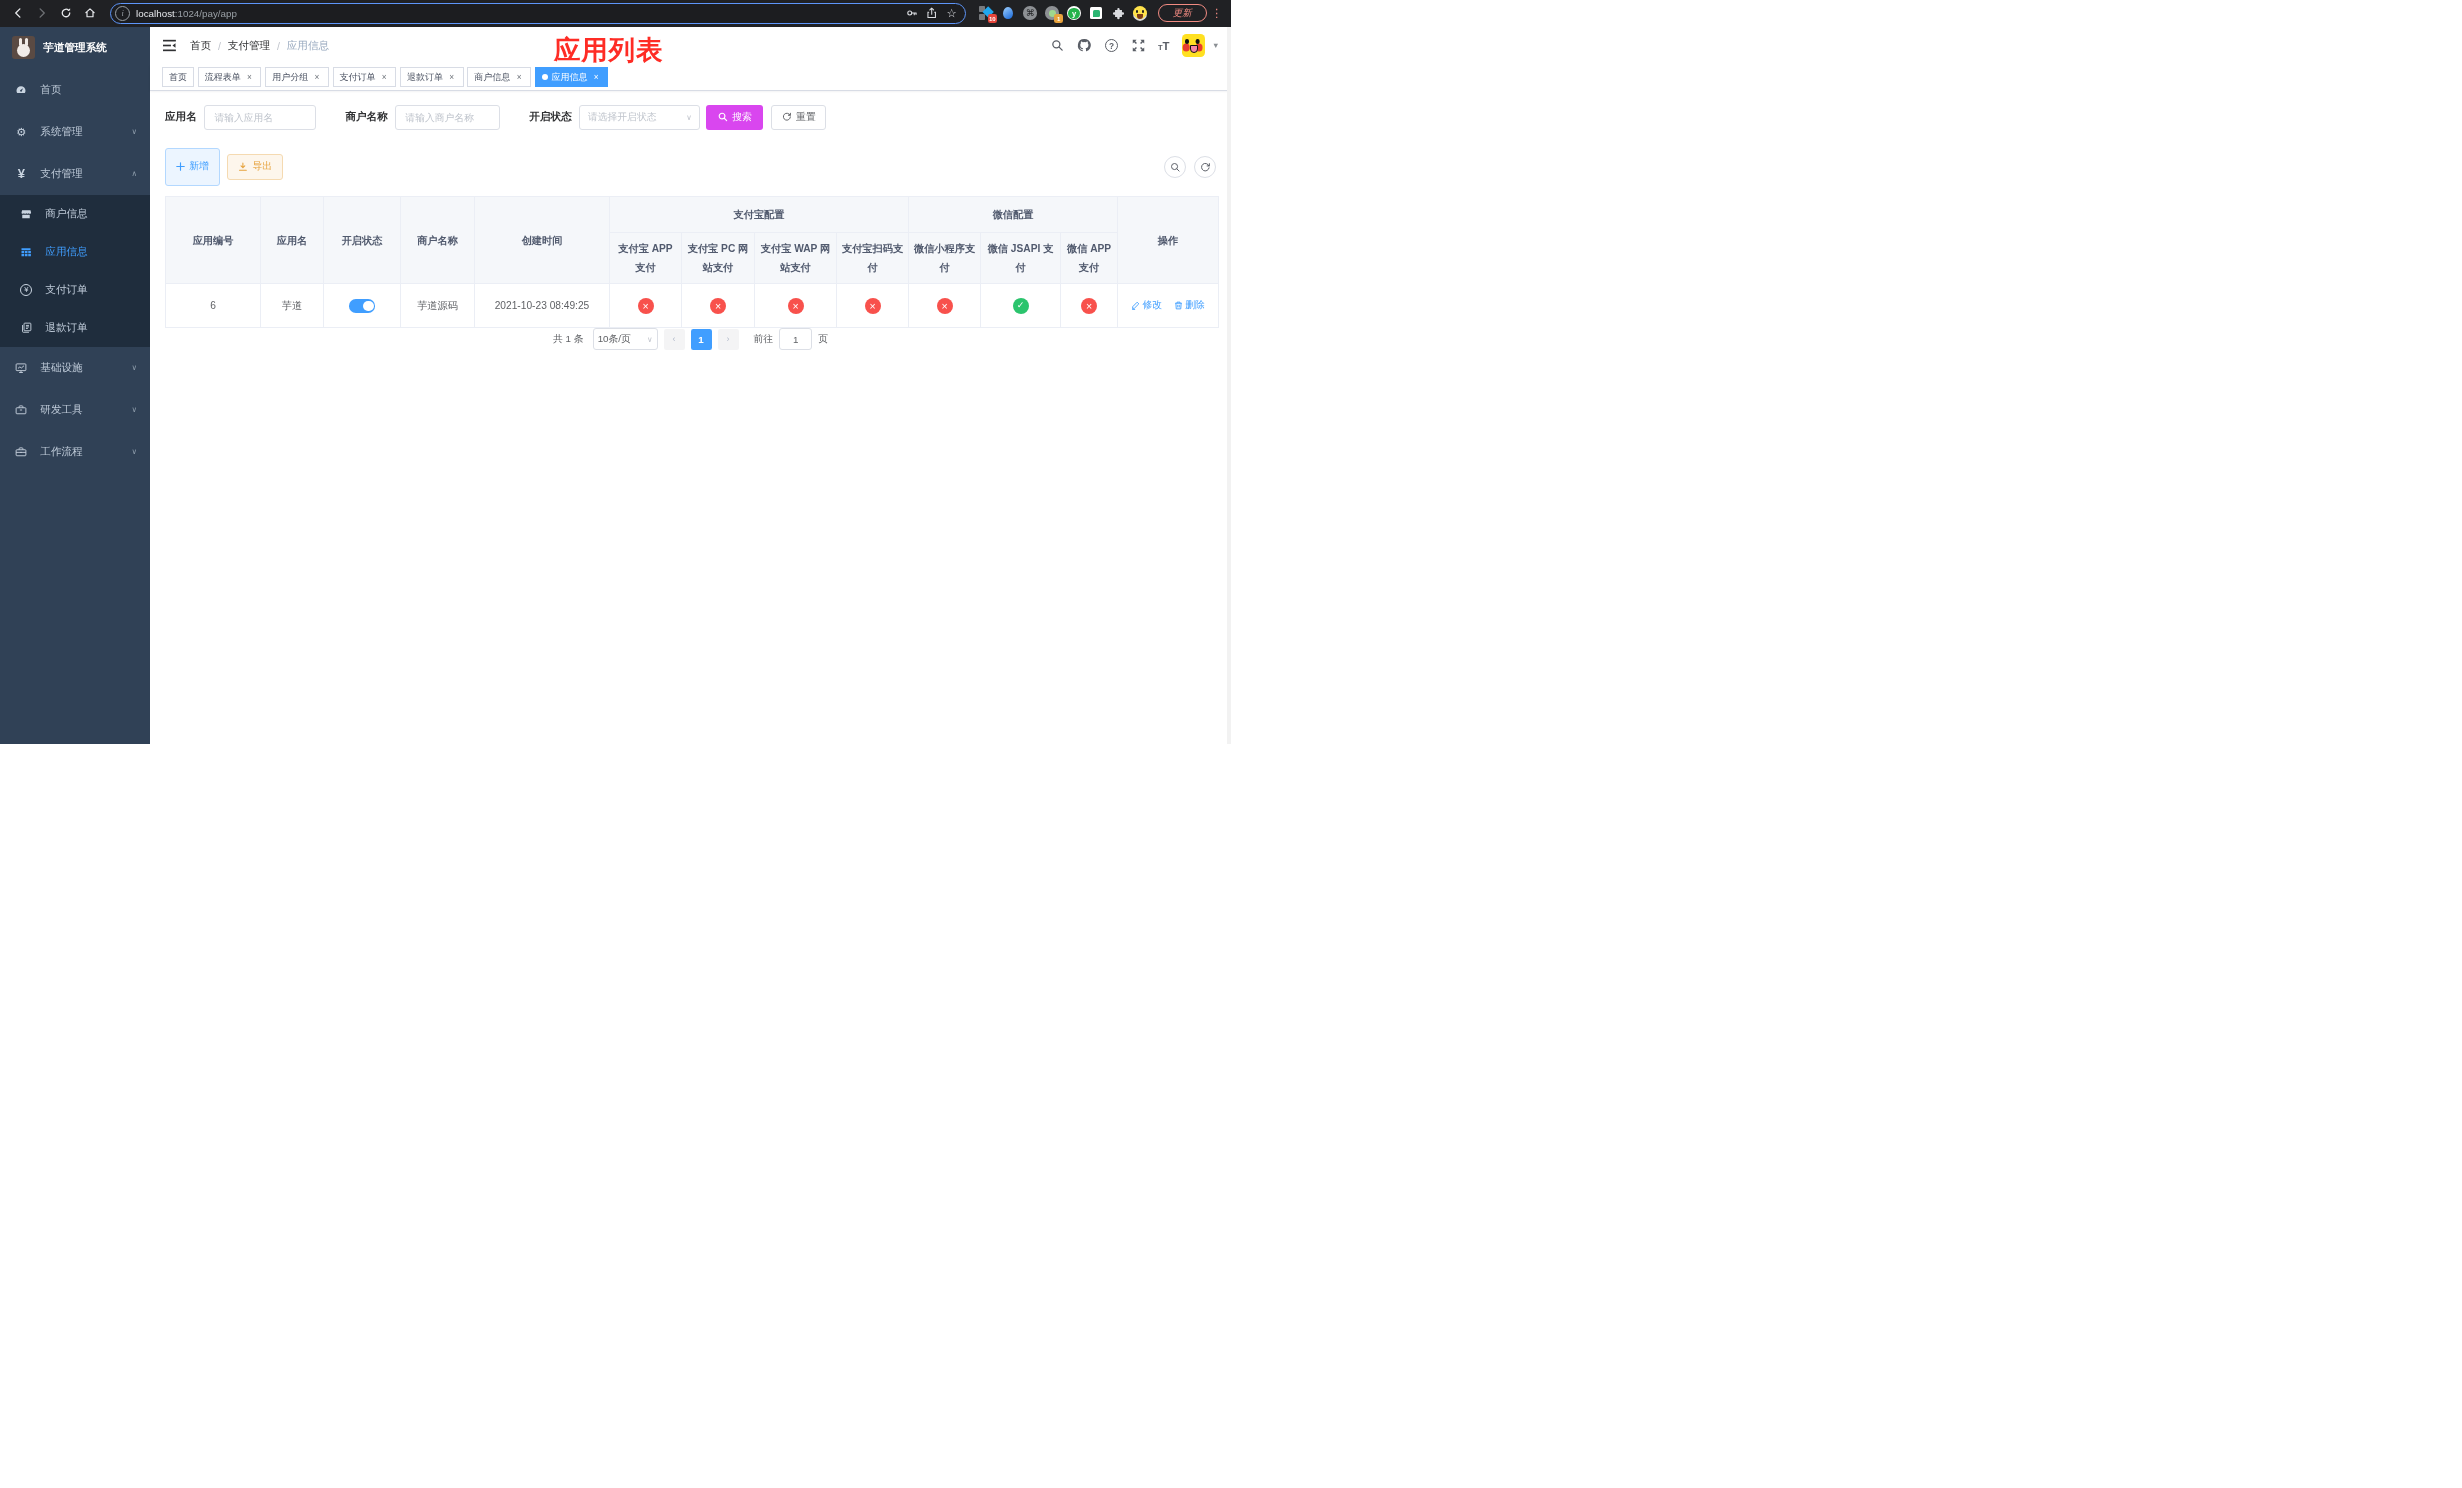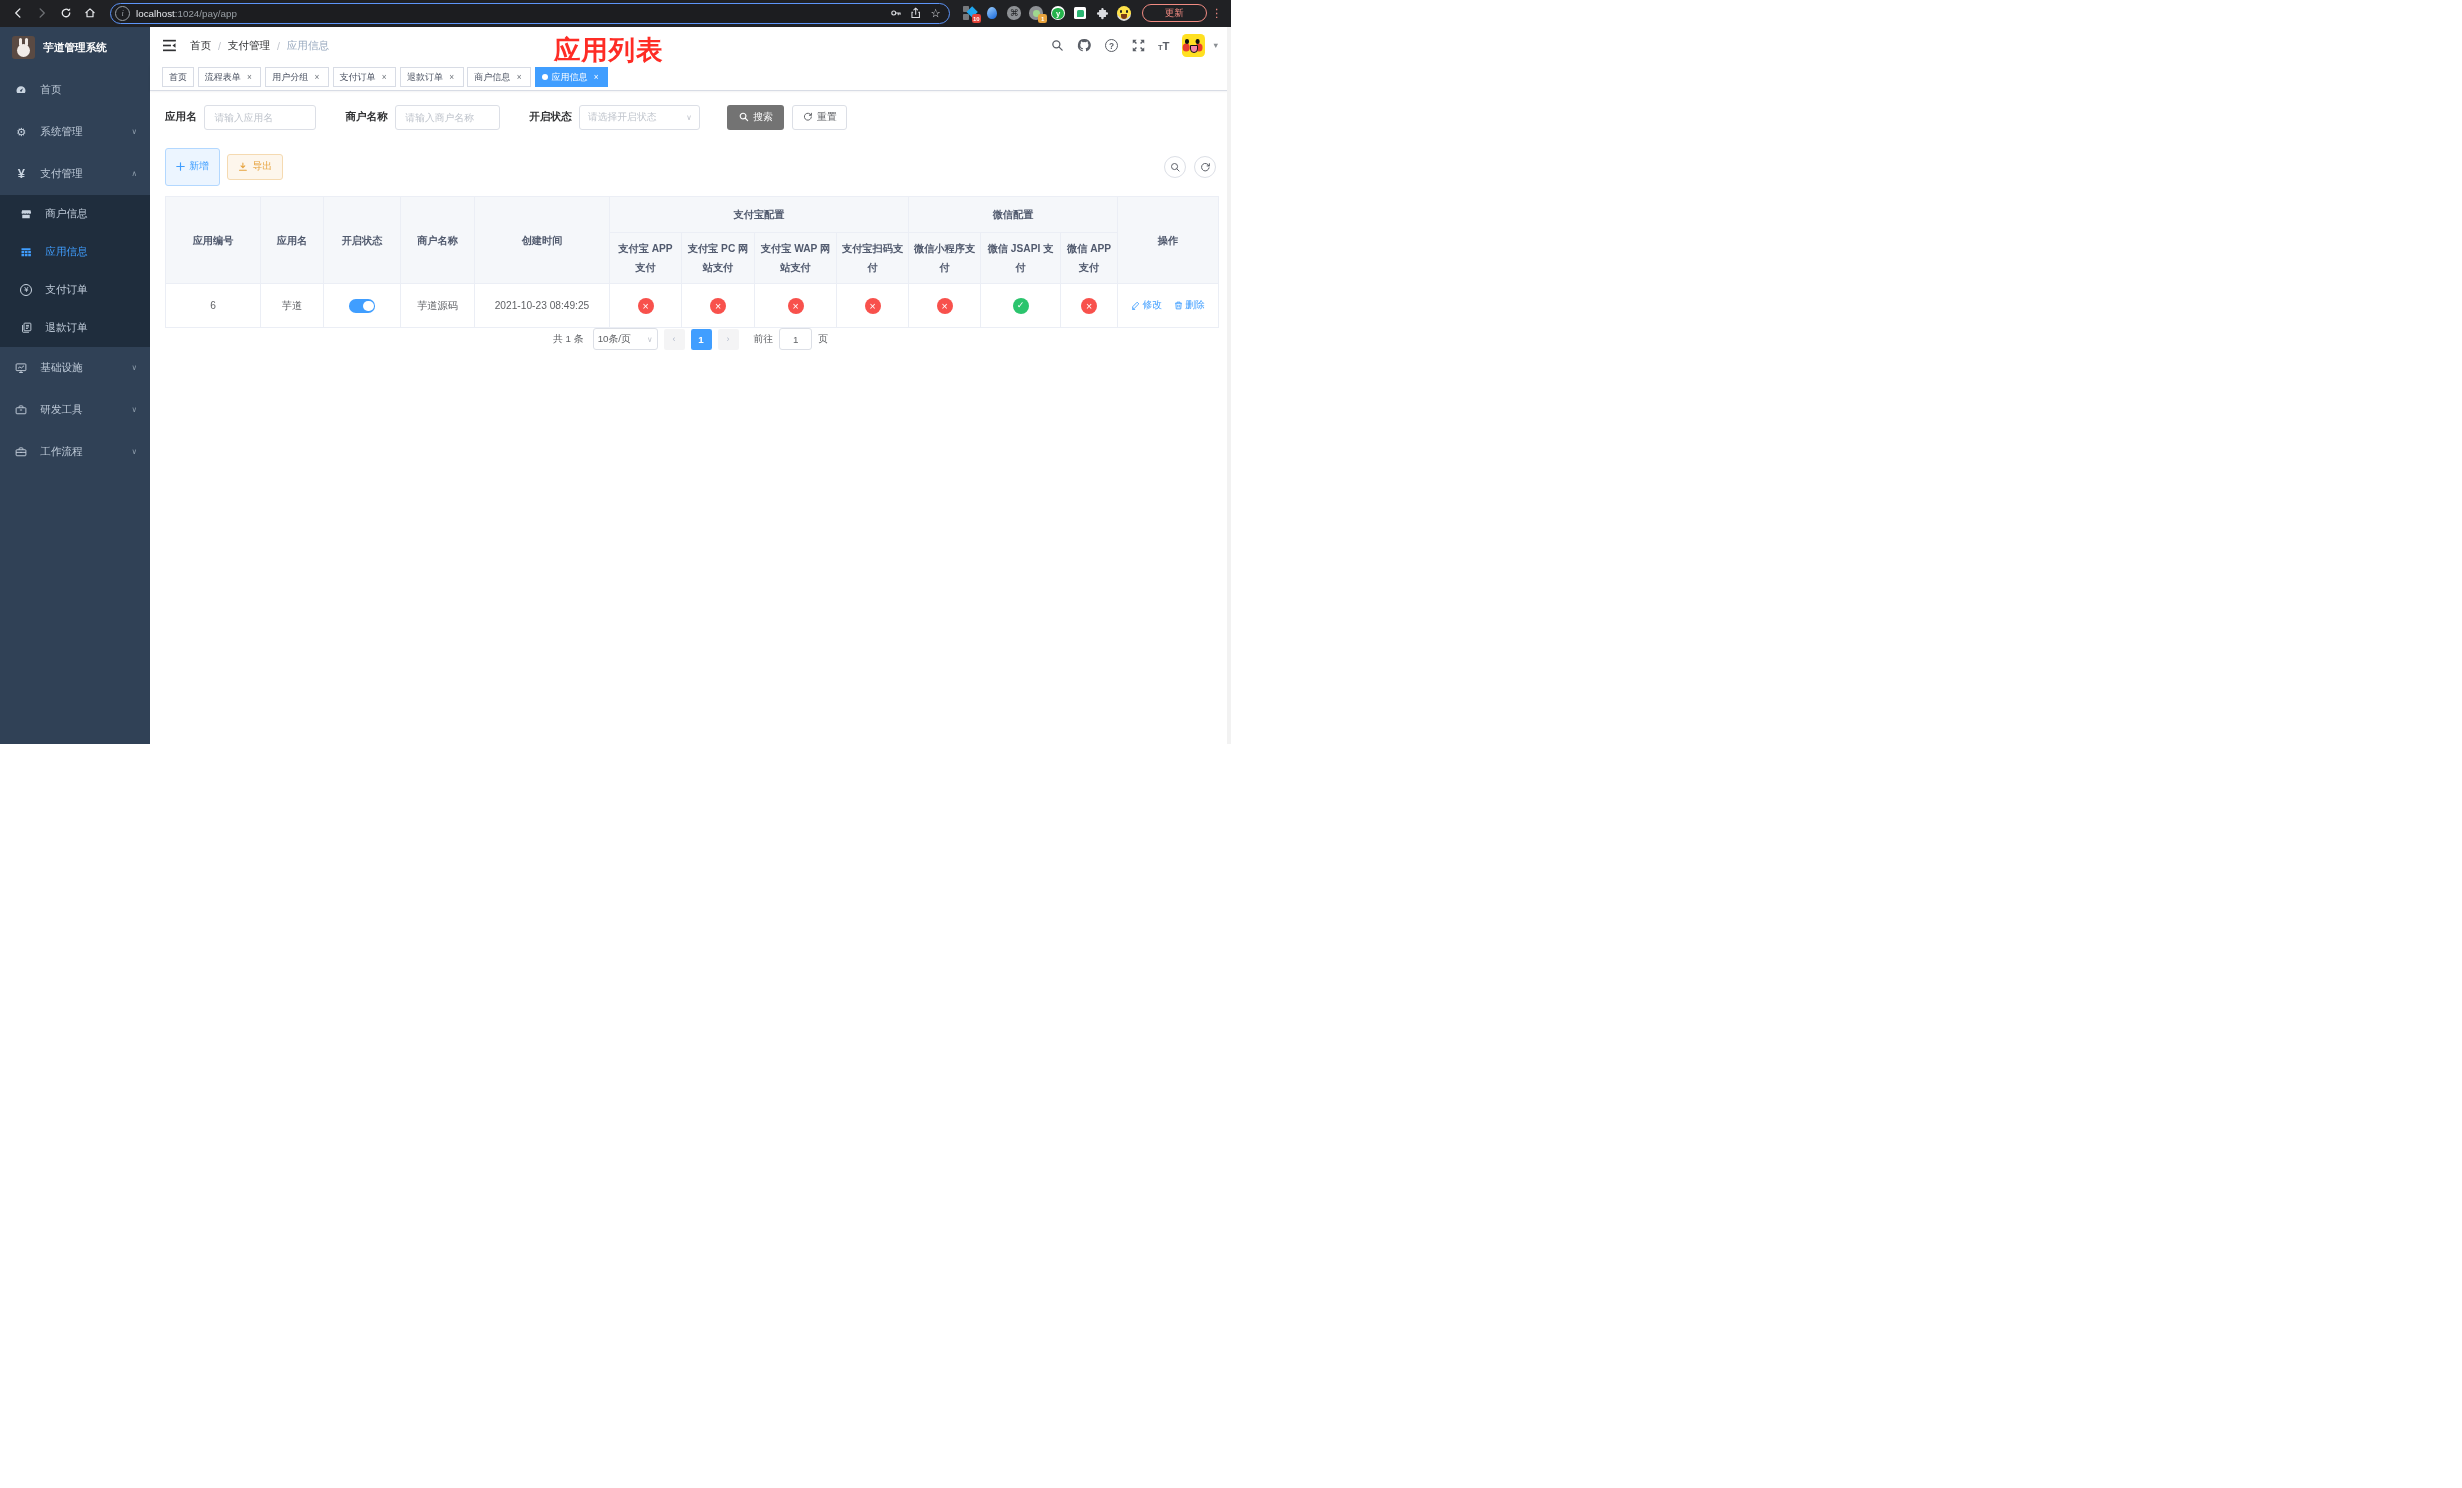--- a/index.html
+++ b/index.html
@@ -29,21 +29,21 @@
   .cam-circle { width:13.6px; height:13.6px; border-radius:50%; background:#8d9094; display:flex; align-items:center; justify-content:center; }
   .cam-inner { width:6.8px; height:6.8px; border-radius:50%; background:#9fd78f; }
   .y-circle { width:14.4px; height:14.4px; border-radius:50%; background:#fff; display:flex; align-items:center; justify-content:center; }
   .y-inner { width:11.4px; height:11.4px; border-radius:50%; background:#24b24a; color:#fff; font-size:7.6px; font-weight:700; display:flex; align-items:center; justify-content:center; }
   .chat-sq { width:12px; height:12px; background:#fff; border-radius:1.5px; display:flex; align-items:center; justify-content:center; }
   .chat-in { width:6.8px; height:6.8px; background:#2bb673; border-radius:1.5px 1.5px 1.5px 0; }
   .puzzle { color:#dadce0; }
   .emoji-face { width:15px; height:15px; border-radius:50%; background:radial-gradient(circle at 50% 40%,#ffe24a 60%,#d9d9d9 62%); position:relative; }
   .emoji-face::before { content:""; position:absolute; left:3px; top:4.5px; width:2.3px; height:2.3px; border-radius:50%; background:#222; box-shadow:6px 0 0 #222; }
   .emoji-face::after { content:""; position:absolute; left:4.5px; top:8.3px; width:6px; height:4.5px; border-radius:0 0 6px 6px; background:#7d3a17; }
-  .update-pill { border:1.1px solid #f28b82; color:#f28b82; border-radius:9.8px; height:18px; padding:0 22px; display:flex; align-items:center; font-size:9.5px; margin-left:3px; flex:0 0 auto; }
+  .update-pill { border:1.1px solid #f28b82; color:#f28b82; border-radius:9.8px; height:18px; padding:0 14px; display:flex; align-items:center; font-size:9.5px; margin-left:3px; flex:0 0 auto;font-style:italic; }
   .kebab { color:#f28b82; font-size:11.4px; width:13.6px; text-align:center; flex:0 0 auto; letter-spacing:0; }
 
   
   .app { flex:1 1 auto; display:flex; min-height:0; }
   .sidebar { width:150px; background:#304156; color:#bfcbd9; flex:0 0 auto; display:flex; flex-direction:column; }
   .logo-row { height:42px; display:flex; align-items:center; padding-left:12px; gap:8.3px; flex:0 0 auto; }
   .logo-avatar { width:23px; height:23px; border-radius:3px; background:#5a4a43; position:relative; overflow:hidden; flex:0 0 auto; }
   .logo-avatar::before { content:""; position:absolute; left:6.8px; top:2.3px; width:3px; height:7.6px; background:#f2ece8; border-radius:1.5px; box-shadow:6px 0 0 #f2ece8; }
   .logo-avatar::after { content:""; position:absolute; left:4.5px; top:7.6px; width:13.6px; height:13.6px; background:#f2ece8; border-radius:50%; }
   .logo-title { color:#fff; font-weight:600; font-size:10.6px; white-space:nowrap; }
@@ -88,21 +88,21 @@
   .content { flex:1 1 auto; padding:14.4px 15px 0; overflow:hidden; }
   .filters { display:flex; align-items:center; }
   .f-label { font-weight:700; color:#303133; margin-right:7.6px; white-space:nowrap; }
   .f-label.gap { margin-left:29px; }
   .f-input { height:25px; border:0.8px solid #dcdfe6; border-radius:3px; padding:0 9px; font-size:9.8px; color:#606266; font-family:inherit; }
   .f-input::placeholder { color:#bfc4cc; }
   .w1 { width:112px; } .w2 { width:105px; }
   .f-select { width:121px; height:25px; border:0.8px solid #dcdfe6; border-radius:3px; padding:0 7.6px; display:flex; align-items:center; justify-content:space-between; color:#bfc4cc; font-size:9.8px; cursor:pointer; }
   .sel-caret { color:#c0c4cc; font-size:7.6px; }
   .btn { height:25px; border-radius:3px; display:inline-flex; align-items:center; justify-content:center; gap:4.5px; font-size:9.8px; cursor:pointer; border:0.8px solid transparent; }
-  .btn-search { background:#737373; color:#fff; padding:0 10.6px; margin-left:27px; }
+  .btn-search { background:#d946ef; color:#fff; padding:0 10.6px; margin-left:6px; }
   .btn-reset { background:#fff; color:#606266; border-color:#dcdfe6; padding:0 9.8px; margin-left:7.6px; }
   .toolbar { display:flex; align-items:center; margin-top:18px; }
   .btn-add { background:#ecf5ff; color:#409eff; border-color:#b3d8ff; padding:0 9.8px; height:38px; font-size:9.8px; }
   .btn-export { background:#fdf6ec; color:#e6a23c; border-color:#f5dab1; padding:0 9.8px; height:26px; margin-left:7.6px; font-size:9.8px; }
   .tool-right { margin-left:auto; display:flex; gap:7.6px; }
   .circle-btn { width:22px; height:22px; border-radius:50%; border:0.8px solid #dcdfe6; background:#fff; color:#5a5e66; display:flex; align-items:center; justify-content:center; cursor:pointer; }
 
   
   table { border-collapse:collapse; width:1051px; margin-top:10.6px; table-layout:fixed; }
   th,td { border:0.8px solid #ebeef5; font-size:10.2px; text-align:center; vertical-align:middle; }

